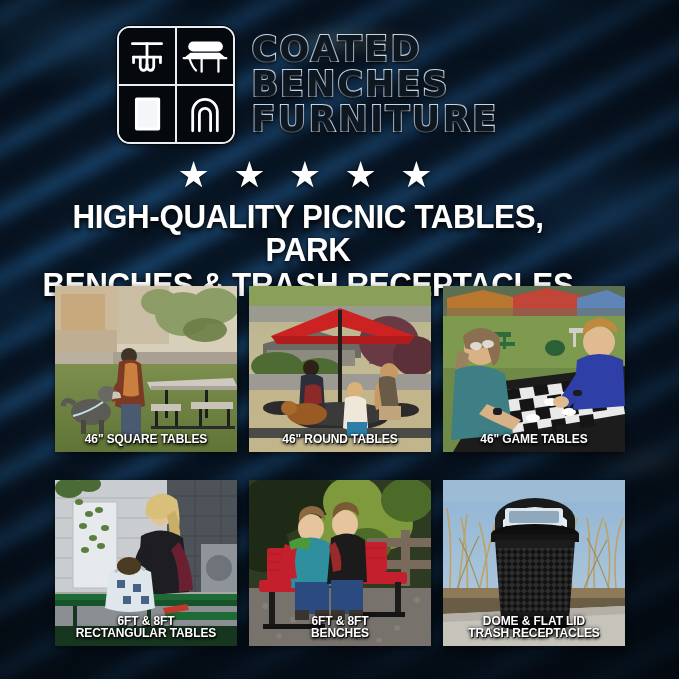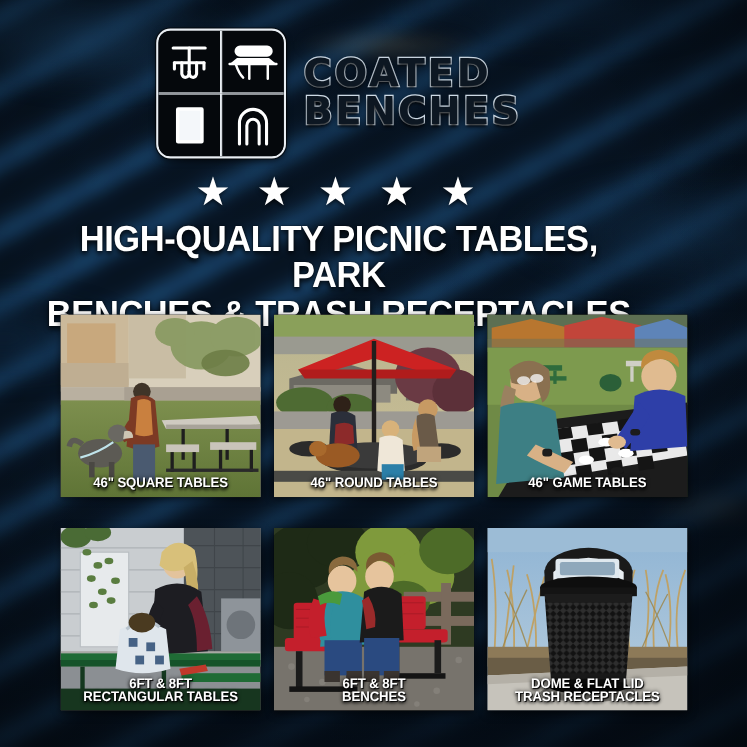--- a/index.html
+++ b/index.html
@@ -201,20 +201,21 @@
             <path d="M28 80 L28 46 A22 22 0 0 1 72 46 L72 80"></path>
             <path d="M40 80 L40 50 A10 10 0 0 1 60 50 L60 80"></path>
           </g>
         </svg>
       </div>
     </div>
 
     <div class="wordmark">
       <div class="wordmark-line l1">COATED</div>
       <div class="wordmark-line l2">BENCHES</div>
+      <div class="wordmark-line l3">FURNITURE</div>
     </div>
   </div>
 
   <div class="stars">★ ★ ★ ★ ★</div>
 
   <div class="headline">
     <span class="l1">HIGH-QUALITY PICNIC TABLES, PARK</span>
     <span class="l2">BENCHES &amp; TRASH RECEPTACLES</span>
   </div>
 

